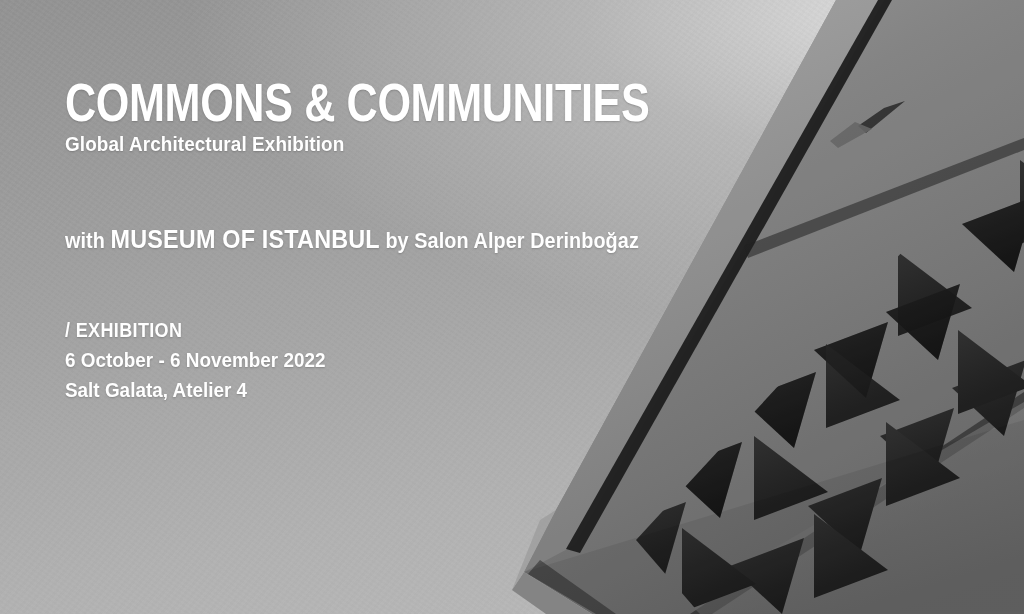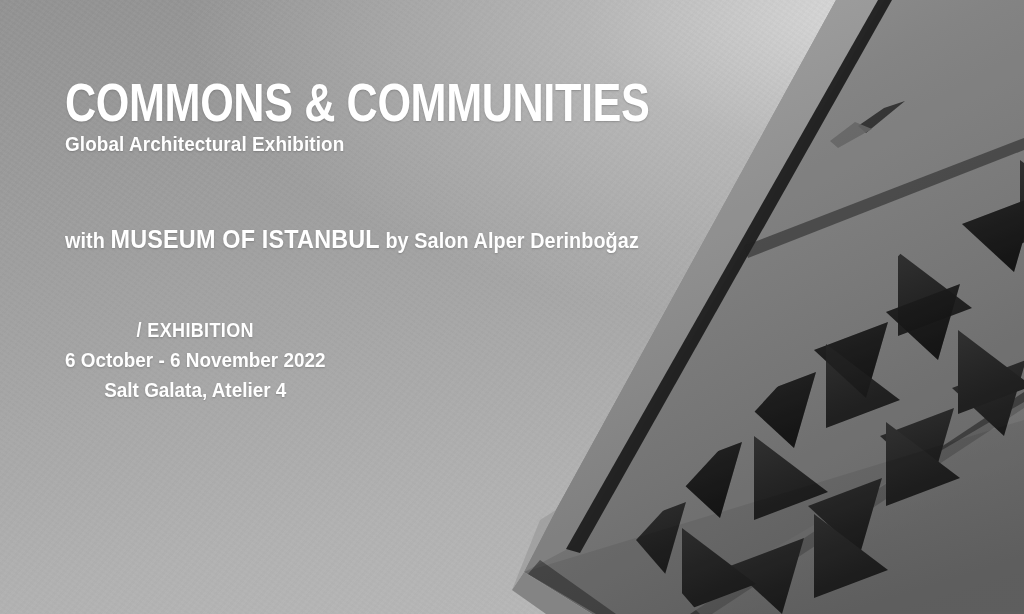--- a/index.html
+++ b/index.html
@@ -98,21 +98,21 @@
   .block .ln {
     color: #fff;
     font-size: 21px;
     font-weight: 700;
     line-height: 30px;
     white-space: nowrap;
     text-shadow: 0 1px 2px rgba(60,60,60,.30);
     transform: scaleX(.90);
     transform-origin: left center;
   }
-  .block.exhibition { top: 303px; text-align: center; }
+  .block.exhibition { top: 303px; }
   .block.seminar    { top: 428px; }
 </style>
 </head>
 <body>
 
 <div id="poster">
 
   <div class="sky"></div>
   <div class="sky-grain"></div>
 

